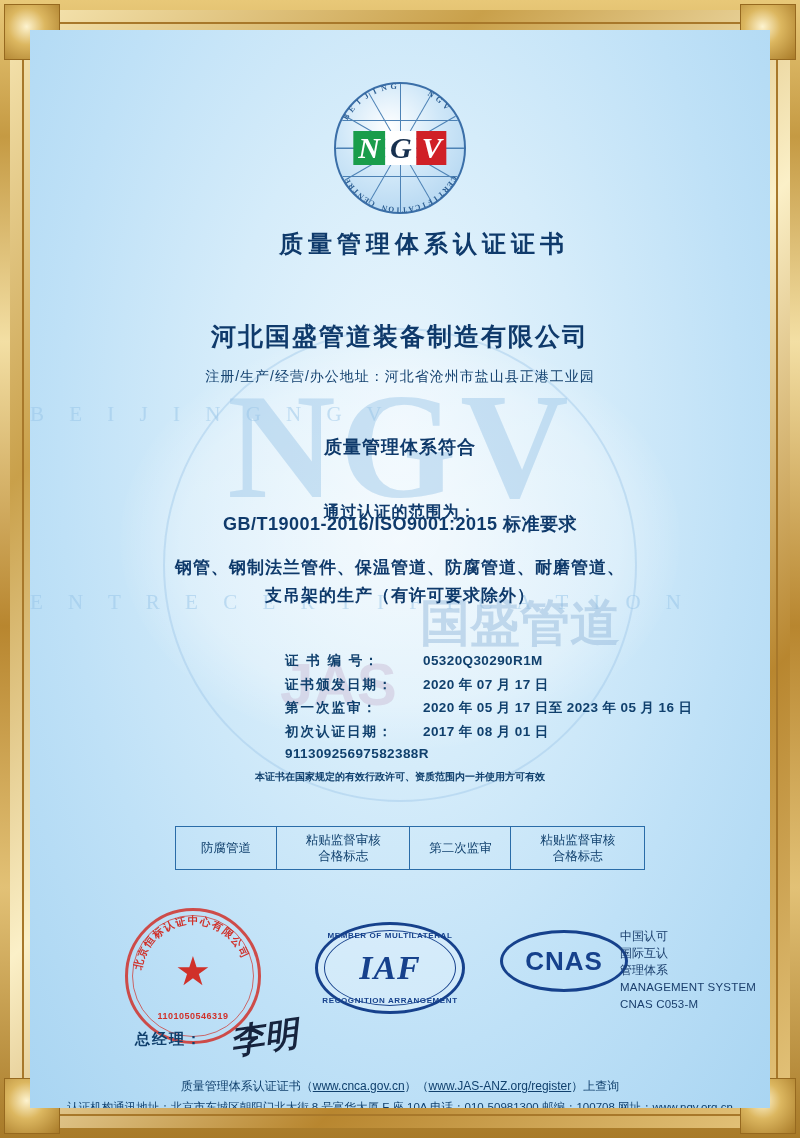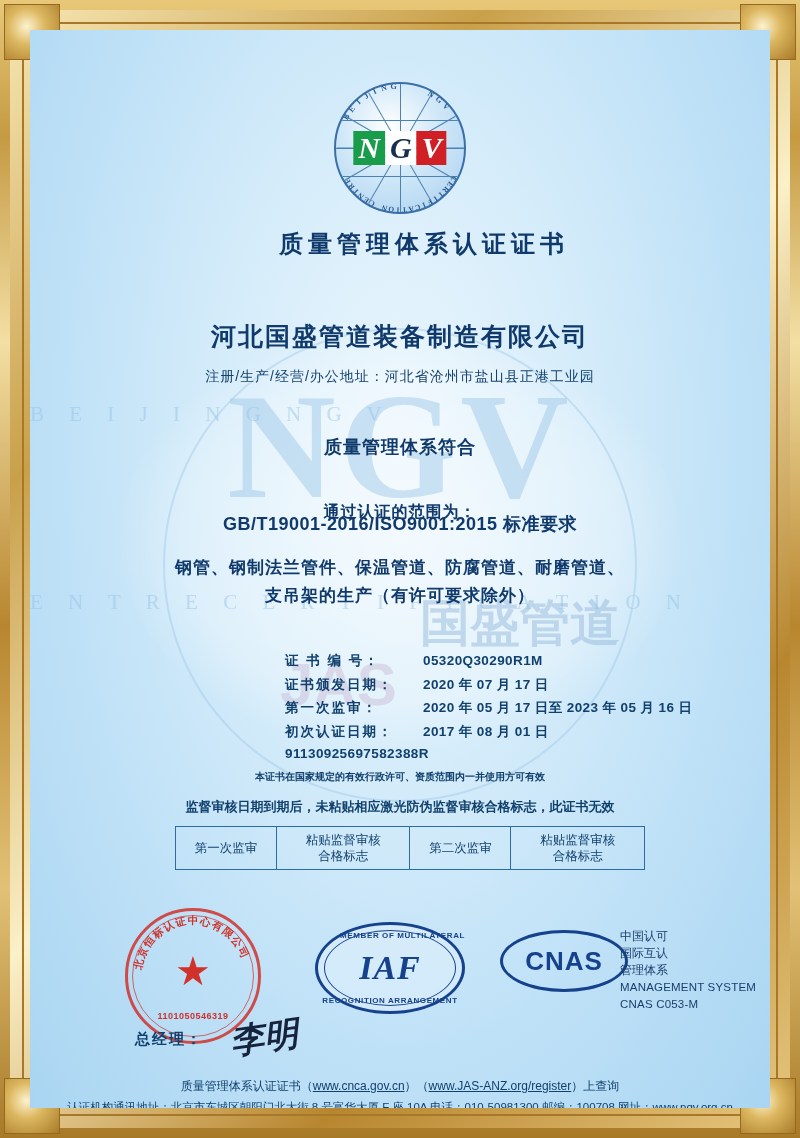--- a/index.html
+++ b/index.html
@@ -227,21 +227,21 @@
   }
   .iaf .txt{
     position:absolute;left:50%;top:50%;transform:translate(-50%,-50%);
     font-size:34px;font-weight:bold;color:#16418c;font-style:italic;
     font-family:"Liberation Serif",serif;letter-spacing:1px;
   }
   .iaf .top-arc,.iaf .bottom-arc{
     position:absolute;left:0;right:0;text-align:center;font-size:8px;
     font-weight:bold;color:#16418c;letter-spacing:.6px;
   }
-  .iaf .top-arc{top:9px;text-align:right;}
+  .iaf .top-arc{top:9px;}
   .iaf .bottom-arc{bottom:9px;}
   .cnas{
     position:absolute;left:470px;top:900px;
   }
   .cnas .ovalwrap{
     position:relative;width:128px;height:62px;
   }
   .cnas .oval{
     position:absolute;inset:0;border-radius:50%;
     border:3px solid #16418c;
@@ -379,26 +379,25 @@
       <div class="field-row">
         <div class="field-label">初次认证日期：</div>
         <div class="field-value">2017 年 08 月 01 日</div>
       </div>
       <div class="field-row">
         <div class="field-value">91130925697582388R</div>
       </div>
     </div>
 
     <div class="note1">本证书在国家规定的有效行政许可、资质范围内一并使用方可有效</div>
-    <div class="note2">监督审核日期到期后，未粘贴相应激光防伪监督审核合格标志，此证书无效</div>
 
     <table class="audit-table">
       <tbody>
           <tr>
-        <td class="w1">第一次监审</td>
+        <td class="w1">防腐管道</td>
         <td class="w2">
           <div>粘贴监督审核</div>
           <div>合格标志</div>
         </td>
         <td class="w1">第二次监审</td>
         <td class="w2">
           <div>粘贴监督审核</div>
           <div>合格标志</div>
         </td>
       </tr>

